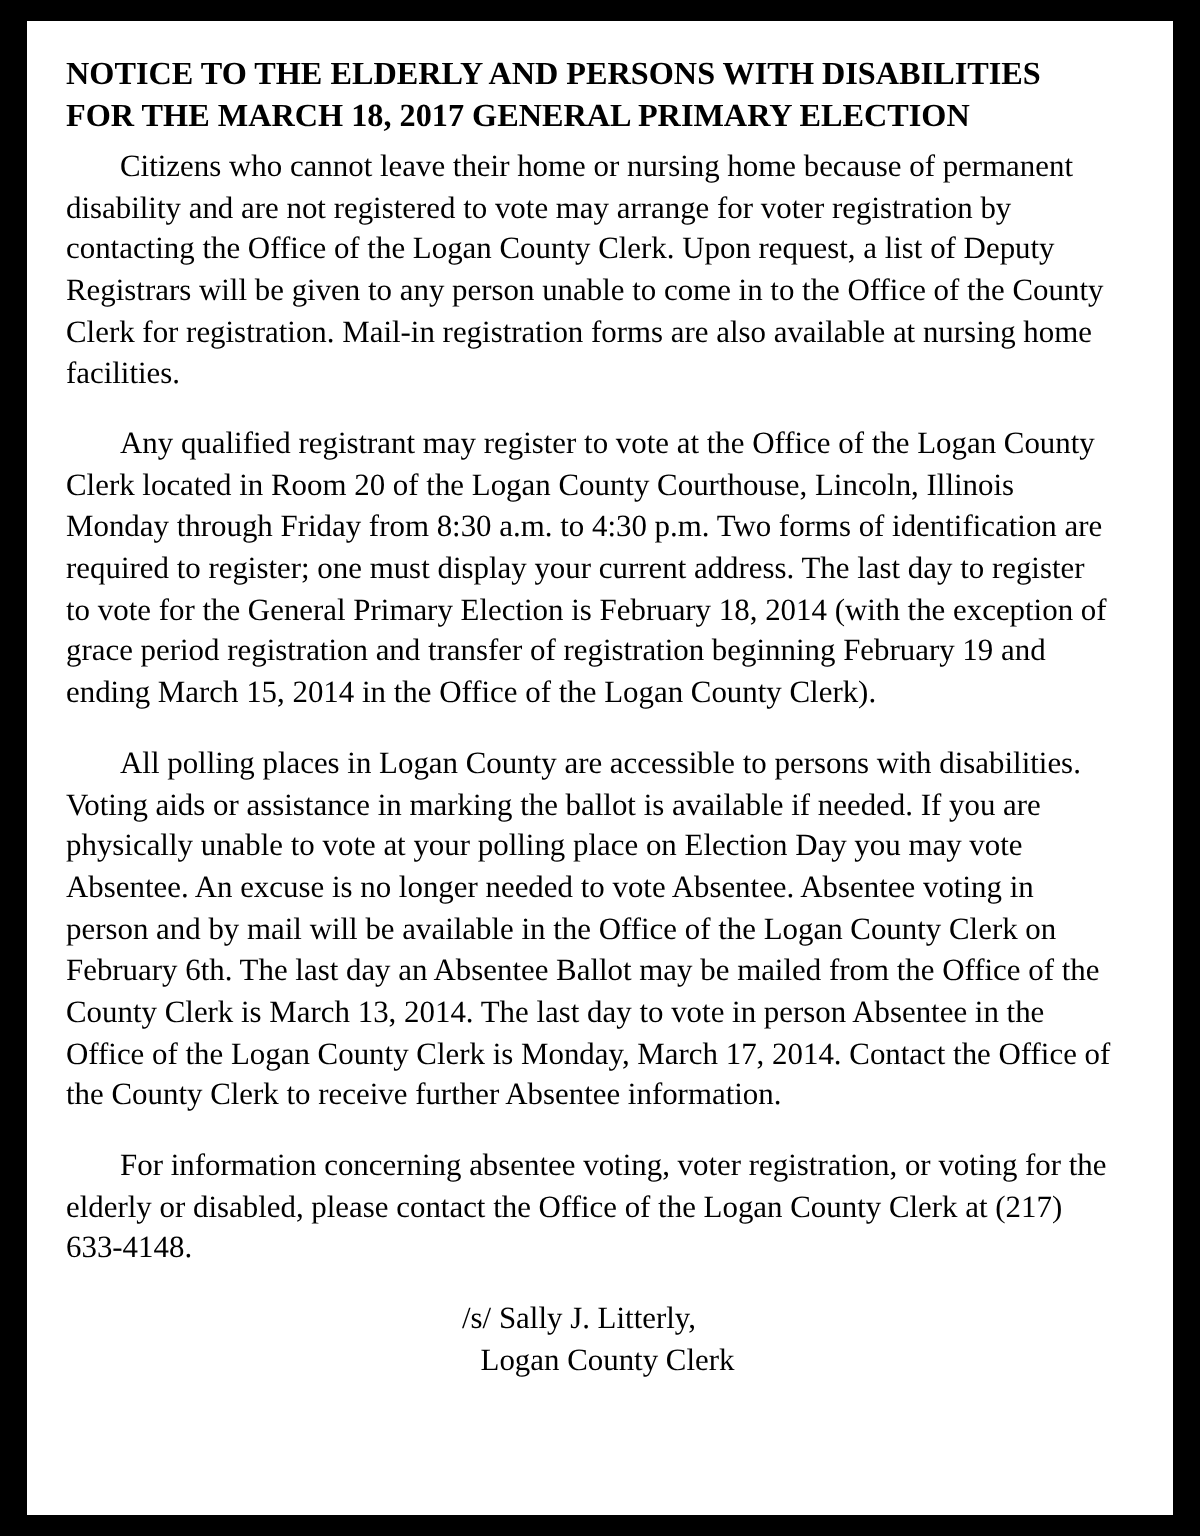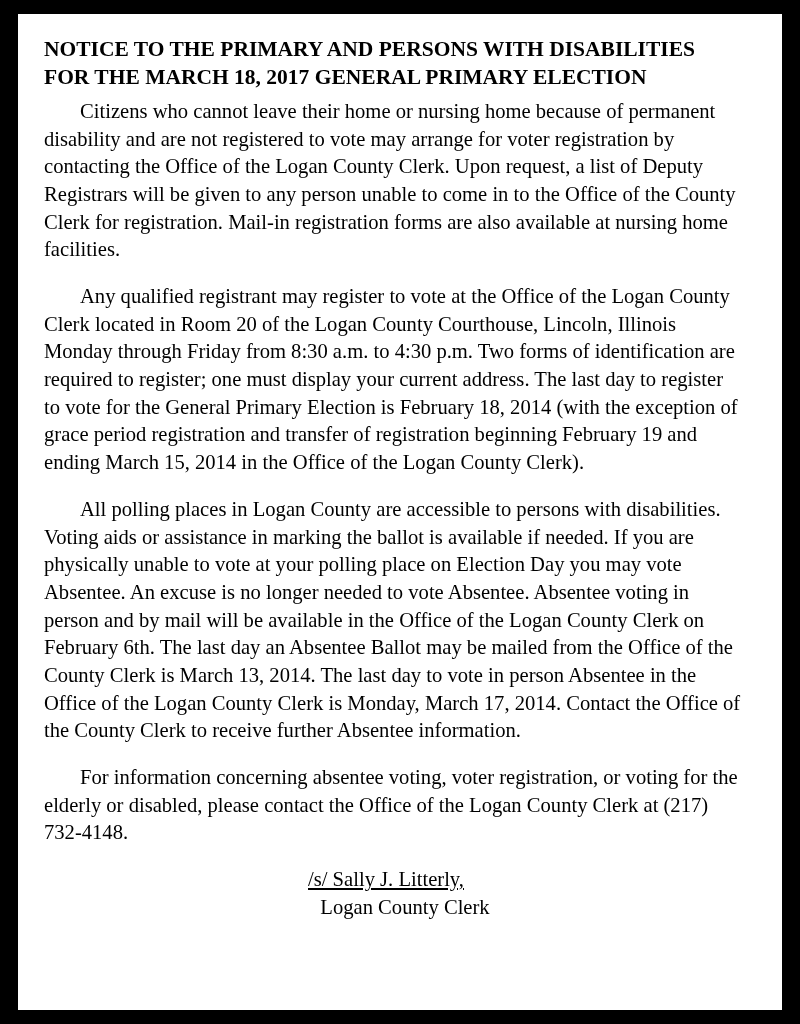--- a/index.html
+++ b/index.html
@@ -56,42 +56,41 @@
     font-size: 20.6px;
     line-height: 1.345;
     color: #000000;
     text-align: center;
   }
   .signature .sig-line {
     display: block;
   }
   .signature .sig-line.name {
     padding-right: 28px;
-    text-decoration: underline;
   }
   .signature .sig-line.role {
     padding-left: 10px;
     font-family: Liberation Serif, serif;
   }
 </style>
 </head>
 <body>
 
 <div id="notice-page">
   <div id="notice-sheet">
 
     <h1 class="title">
-      <span class="line">NOTICE TO THE PRIMARY AND PERSONS WITH DISABILITIES</span>
+      <span class="line">NOTICE TO THE ELDERLY AND PERSONS WITH DISABILITIES</span>
       <span class="line">FOR THE MARCH 18, 2017 GENERAL PRIMARY ELECTION</span>
     </h1>
 
     <p class="para">Citizens who cannot leave their home or nursing home because of permanent disability and are not registered to vote may arrange for voter registration by contacting the Office of the Logan County Clerk.  Upon request, a list of Deputy Registrars will be given to any person unable to come in to the Office of the County Clerk for registration.  Mail-in registration forms are also available at nursing home facilities.</p>
     <p class="para">Any qualified registrant may register to vote at the Office of the Logan County Clerk located in Room 20 of the Logan County Courthouse, Lincoln, Illinois Monday through Friday from 8:30 a.m. to 4:30 p.m.  Two forms of identification are required to register; one must display your current address. The last day to register to vote for the General Primary Election is February 18, 2014 (with the exception of grace period registration and transfer of registration beginning February 19 and ending March 15, 2014 in the Office of the Logan County Clerk).</p>
     <p class="para">All polling places in Logan County are accessible to persons with disabilities. Voting aids or assistance in marking the ballot is available if needed.  If you are physically unable to vote at your polling place on Election Day you may vote Absentee.  An excuse is no longer needed to vote Absentee.  Absentee voting in person and by mail will be available in the Office of the Logan County Clerk on February 6th.  The last day an Absentee Ballot may be mailed from the Office of the County Clerk is March 13, 2014. The last day to vote in person Absentee in the Office of the Logan County Clerk is Monday, March 17, 2014.  Contact the Office of the County Clerk to receive further Absentee information.</p>
-    <p class="para">For information concerning absentee voting, voter registration, or voting for the elderly or disabled, please contact the Office of the Logan County Clerk at (217) 732-4148.</p>
+    <p class="para">For information concerning absentee voting, voter registration, or voting for the elderly or disabled, please contact the Office of the Logan County Clerk at (217) 633-4148.</p>
 
     <div class="signature">
       <span class="sig-line name">/s/ Sally J. Litterly,</span>
       <span class="sig-line role">Logan County Clerk</span>
     </div>
 
   </div>
 </div>
 
 </body></html>

